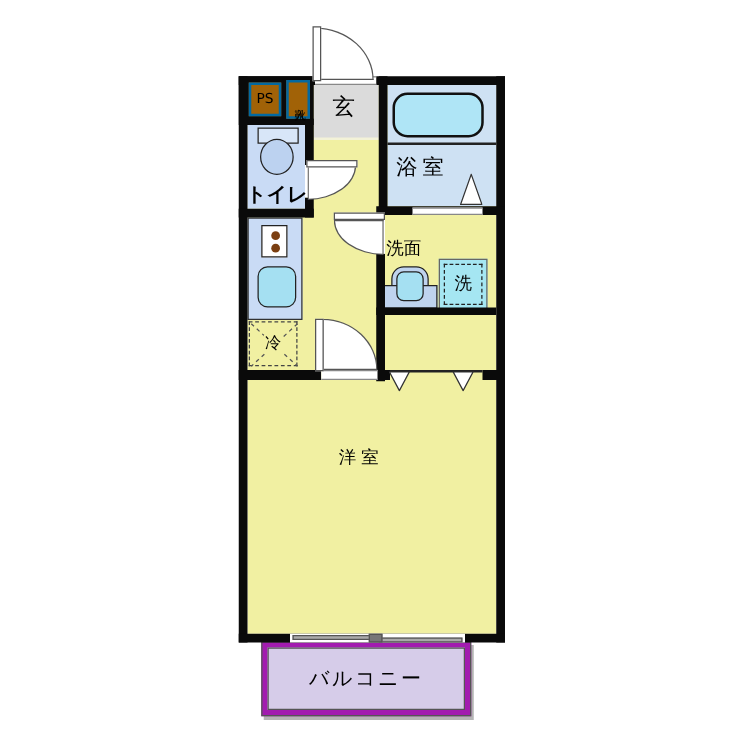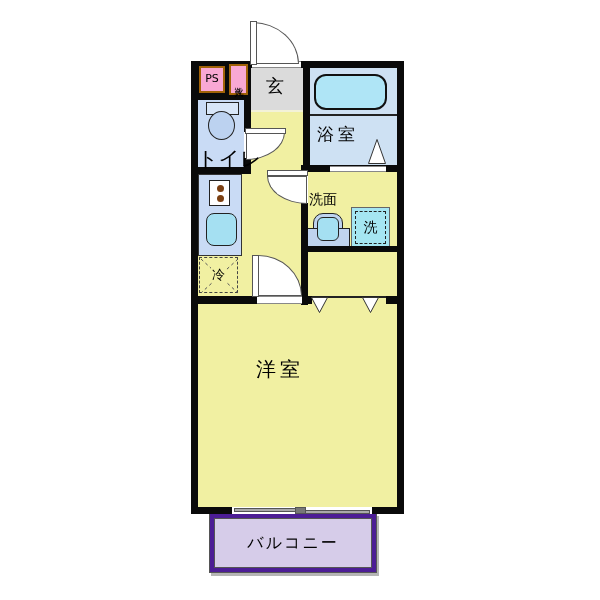--- a/index.html
+++ b/index.html
@@ -20,35 +20,35 @@
   .tub{background:#afe5f6;border:2px solid #111;border-radius:12px;}
   .tank{background:#d8e6f8;border:1px solid #222;}
   .bowl{background:#bcd2f0;border:1px solid #222;border-radius:50%;}
   .counter{background:#c9dbf5;border:1px solid #333;}
   .stove{background:#fff;border:1px solid #222;}
   .dot{width:7px;height:7px;border-radius:50%;background:#7b3f12;position:absolute;left:7px;}
   .sink{background:#a5e0f2;border:1px solid #222;border-radius:8px;}
   .fridge{border:1px dashed #444;z-index:3;}
   .washer{background:#a5e6f2;border:1px solid #666;z-index:3;}
   .washer-in{position:absolute;inset:3px;border:1px dashed #222;}
-  .orangebox{background:#f9a8d4;border:2px solid #a16207;z-index:5;}
+  .orangebox{background:#a16207;border:2px solid #0369a1;z-index:5;}
   .clbox{background:#de9a4a;border:2px solid #111;z-index:3;}
   .hump{background:#bfd3ee;border:1px solid #222;border-radius:10px 10px 4px 4px;}
   .base{background:#bfd3ee;border:1px solid #222;}
   .bowl2{background:#a5e0f2;border:1px solid #222;border-radius:6px;}
   
   .open{background:#fff;z-index:5;}
   .thr{border-top:1px solid #888;border-bottom:1px solid #888;}
   .doorarc{background:#fff;border:1px solid #555;z-index:5;}
   .leaf{background:#fff;border:1px solid #555;z-index:6;}
   .tri{position:absolute;z-index:6;}
   
   .window{background:#fff;z-index:5;}
   .wbar{background:#aaa;border:1px solid #555;position:absolute;}
-  .balcony-outer{background:#4c1d95;border:1px solid #555;box-shadow:2px 3px 0 #b5b5b5;z-index:1;}
+  .balcony-outer{background:#a21caf;border:1px solid #555;box-shadow:2px 3px 0 #b5b5b5;z-index:1;}
   .balcony-inner{position:absolute;inset:4px;background:#d6cce9;border:1px solid #555;}
   
   .lbl{position:absolute;z-index:7;color:#000;line-height:1.15;white-space:nowrap;}
   .c{display:flex;align-items:center;justify-content:center;text-align:center;}
   .vert{writing-mode:vertical-rl;text-orientation:upright;line-height:1;}
   svg{display:block;}
 </style>
 </head>
 <body>
 
@@ -147,17 +147,17 @@
   </div>
 
   <div class="abs balcony-outer" style="left:209px;top:513px;width:168px;height:60px;">
     <div class="balcony-inner c">
       <span class="lbl" style="position:relative;font-size:16px;letter-spacing:2px;">バルコニー</span>
     </div>
   </div>
 
   <div class="lbl" style="left:266px;top:76px;font-size:18px;">玄</div>
   <div class="lbl" style="left:317px;top:125px;font-size:17px;letter-spacing:4px;">浴室</div>
-  <div class="lbl" style="left:197px;top:147px;font-size:21px;">トイレ</div>
+  <div class="lbl" style="left:197px;top:147px;font-size:16px;font-weight:bold;">トイレ</div>
   <div class="lbl" style="left:309px;top:191px;font-size:14px;">洗面</div>
-  <div class="lbl" style="left:256px;top:358px;font-size:20px;letter-spacing:4px;">洋室</div>
+  <div class="lbl" style="left:271px;top:358px;font-size:14px;letter-spacing:4px;">洋室</div>
 
 </div>
 
 </body></html>

